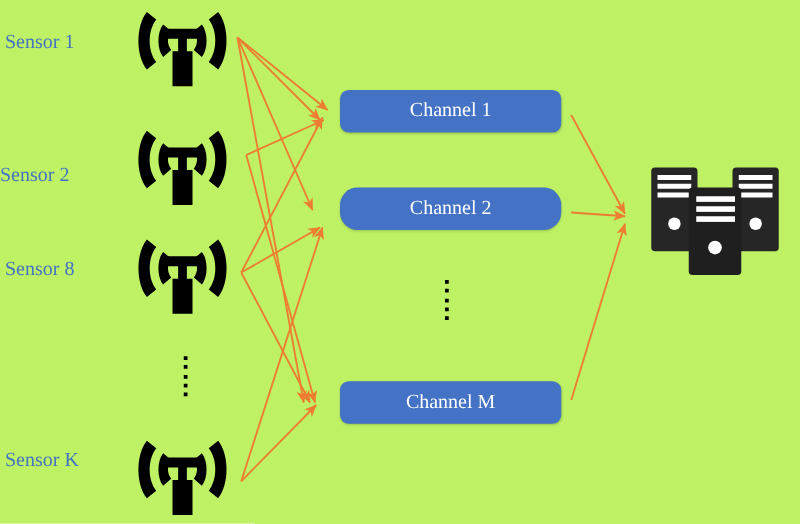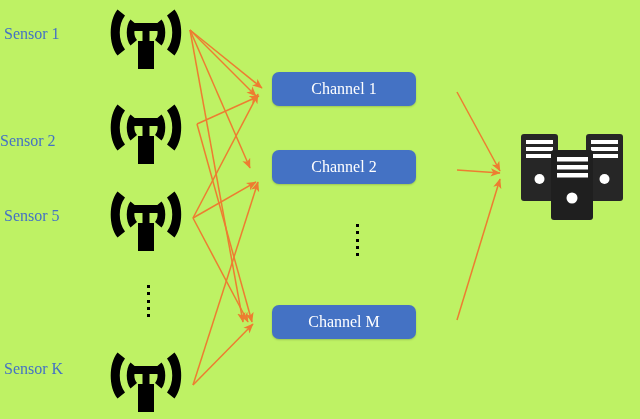--- a/index.html
+++ b/index.html
@@ -41,21 +41,21 @@
   .sensor-icon {
     position: absolute;
     width: 82px;
     height: 72px;
   }
 
   
   .channel-box {
     position: absolute;
     left: 272px;
-    width: 144px;
+    width: 177px;
     height: 34px;
     background: #4472C4;
     border-radius: 7px;
     color: #ffffff;
     font-family: "Liberation Serif", serif;
     font-size: 16px;
     display: flex;
     align-items: center;
     justify-content: center;
     box-sizing: border-box;
@@ -151,21 +151,21 @@
       <path d="M12.5,6.5 C3.5,17.5 3.5,41.5 12.5,52.5 L20,46.5 C13,37.5 13,21.5 20,12.5 Z"></path>
       <path d="M25.5,16.5 C20.5,22.5 20.5,36.5 25.5,42.5 L32,37 C28.5,32.5 28.5,26.5 32,22 Z"></path>
       <path d="M69.5,6.5 C78.5,17.5 78.5,41.5 69.5,52.5 L62,46.5 C69,37.5 69,21.5 62,12.5 Z"></path>
       <path d="M56.5,16.5 C61.5,22.5 61.5,36.5 56.5,42.5 L50,37 C53.5,32.5 53.5,26.5 50,22 Z"></path>
       <rect x="29" y="20" width="24" height="8"></rect>
       <rect x="37.5" y="24" width="7" height="15"></rect>
       <rect x="33" y="38" width="16" height="28"></rect>
     </g>
   </svg>
 
-  <div class="sensor-label" style="left:4px; top:208px;">Sensor 5</div>
+  <div class="sensor-label" style="left:4px; top:208px;">Sensor 8</div>
   <svg class="sensor-icon" style="left:105px; top:185px;" viewBox="0 0 82 72">
     <g fill="#000000">
       <path d="M12.5,6.5 C3.5,17.5 3.5,41.5 12.5,52.5 L20,46.5 C13,37.5 13,21.5 20,12.5 Z"></path>
       <path d="M25.5,16.5 C20.5,22.5 20.5,36.5 25.5,42.5 L32,37 C28.5,32.5 28.5,26.5 32,22 Z"></path>
       <path d="M69.5,6.5 C78.5,17.5 78.5,41.5 69.5,52.5 L62,46.5 C69,37.5 69,21.5 62,12.5 Z"></path>
       <path d="M56.5,16.5 C61.5,22.5 61.5,36.5 56.5,42.5 L50,37 C53.5,32.5 53.5,26.5 50,22 Z"></path>
       <rect x="29" y="20" width="24" height="8"></rect>
       <rect x="37.5" y="24" width="7" height="15"></rect>
       <rect x="33" y="38" width="16" height="28"></rect>
     </g>
@@ -189,21 +189,21 @@
       <rect x="29" y="20" width="24" height="8"></rect>
       <rect x="37.5" y="24" width="7" height="15"></rect>
       <rect x="33" y="38" width="16" height="28"></rect>
     </g>
   </svg>
 
   <div class="channel-box" style="top:72px;">
     <span>Channel 1</span>
   </div>
 
-  <div class="channel-box" style="top:150px;">
+  <div class="channel-box" style="top:150px;border-radius:14px;">
     <span>Channel 2</span>
   </div>
 
   <div class="v-ellipsis" style="left:355px; top:224px; width:4px; height:32px;">
     <i></i>
       <i></i>
       <i></i>
       <i></i>
       <i></i>
   </div>

